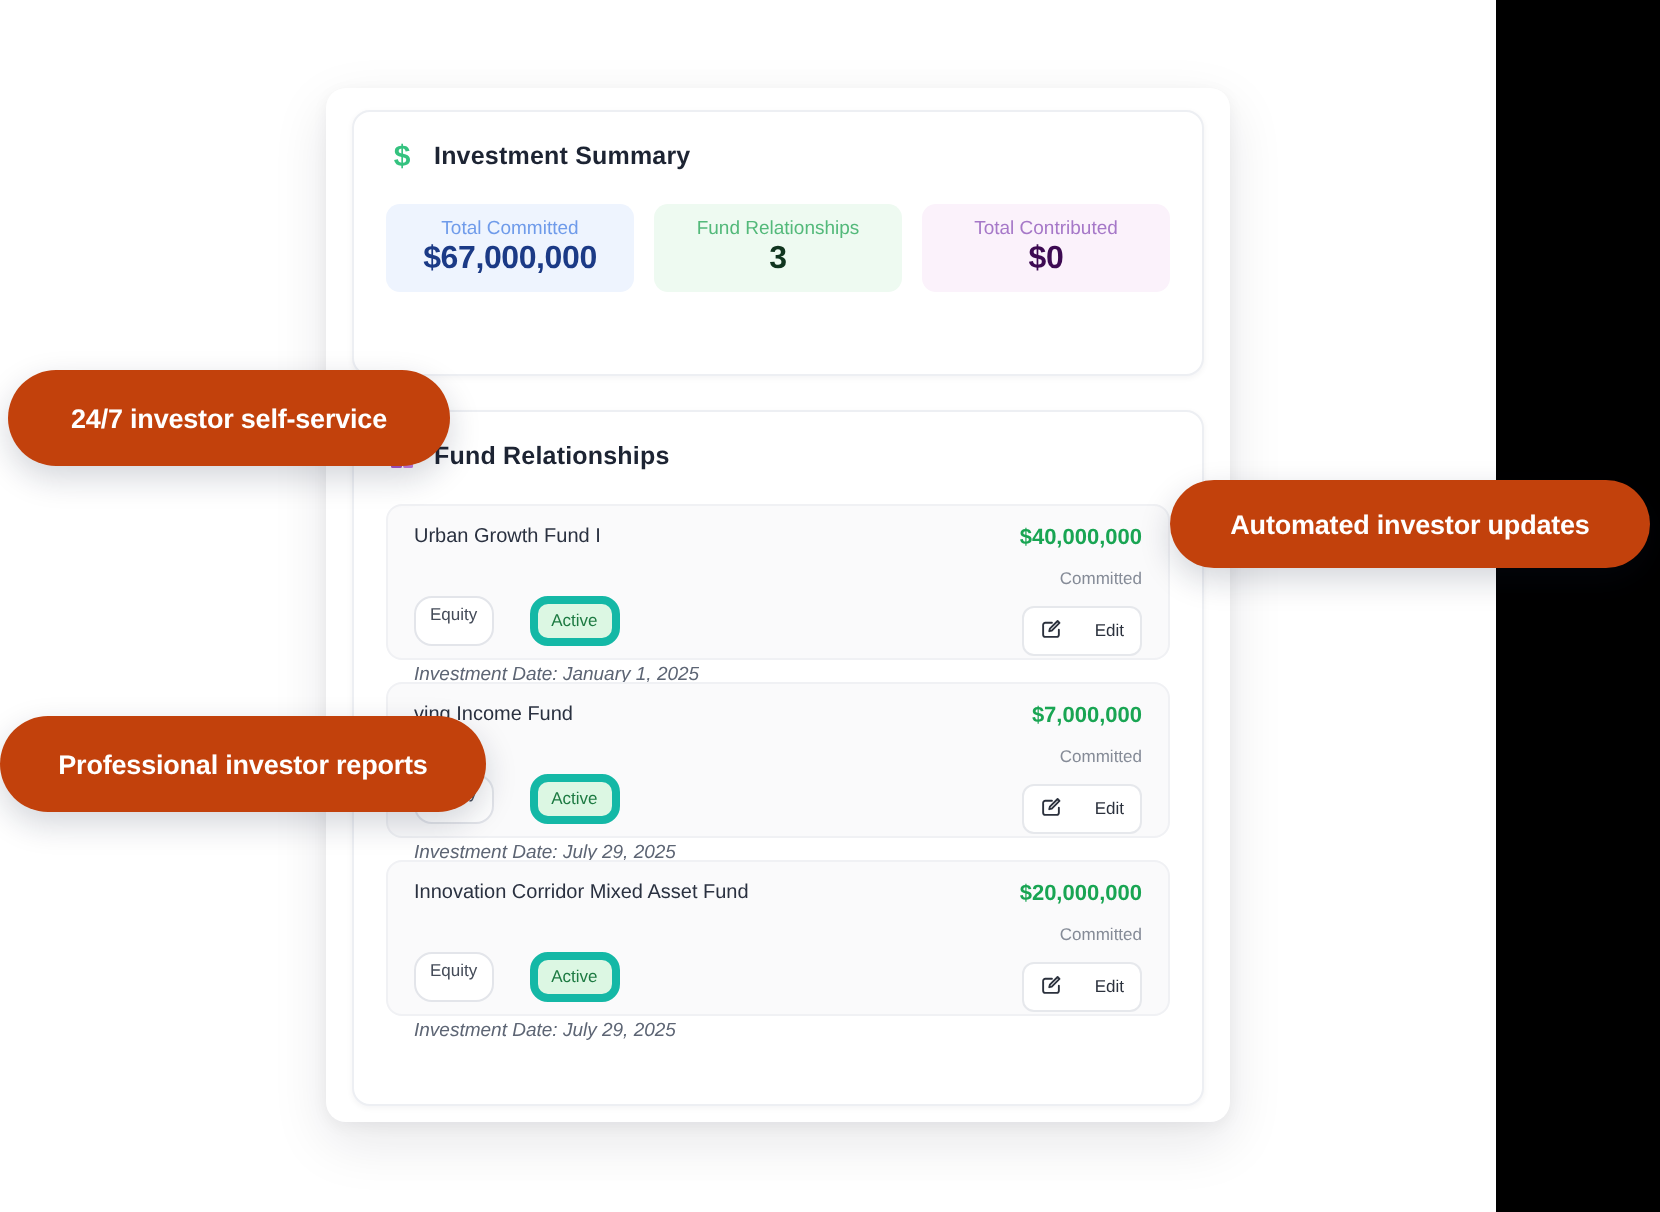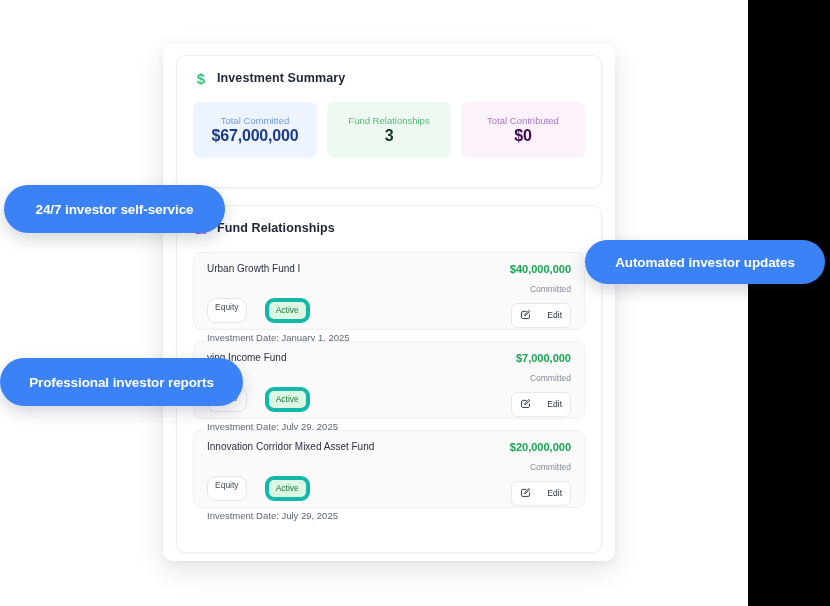--- a/index.html
+++ b/index.html
@@ -104,21 +104,21 @@
   }
 
   
   .stats-row {
     display: flex;
     gap: 10px;
   }
   .stat {
     flex: 1 1 0;
     border-radius: 7px;
-    height: 56px;
+    height: 44px;
     display: flex;
     flex-direction: column;
     align-items: center;
     justify-content: center;
     gap: 3px;
   }
   .stat-label {
     font-size: 9.5px;
     line-height: 1;
   }
@@ -180,20 +180,21 @@
   .badge-status {
     background: #dcf7e3;
     border: 4px solid #14b8a6;
     color: #1d7a42;
   }
   .fund-date {
     margin-top: 10px;
     font-size: 9.5px;
     color: #5d6574;
     line-height: 1;
+    font-style: italic;
   }
 
   .fund-right {
     position: absolute;
     right: 13px;
     top: 11px;
     display: flex;
     flex-direction: column;
     align-items: flex-end;
   }
@@ -226,21 +227,21 @@
     line-height: 1;
   }
   .pencil-icon { display: block; }
 
   
   .pill {
     position: absolute;
     display: flex;
     align-items: center;
     justify-content: center;
-    background: #3b82f6;
+    background: #c2410c;
     color: #ffffff;
     font-size: 13.5px;
     font-weight: bold;
     border-radius: 999px;
     box-shadow: 0 6px 16px rgba(16, 30, 54, 0.18);
     white-space: nowrap;
     letter-spacing: -0.1px;
     z-index: 6;
   }
   .pill-1 { left: 4px;   top: 185px; width: 221px; height: 48px; }

